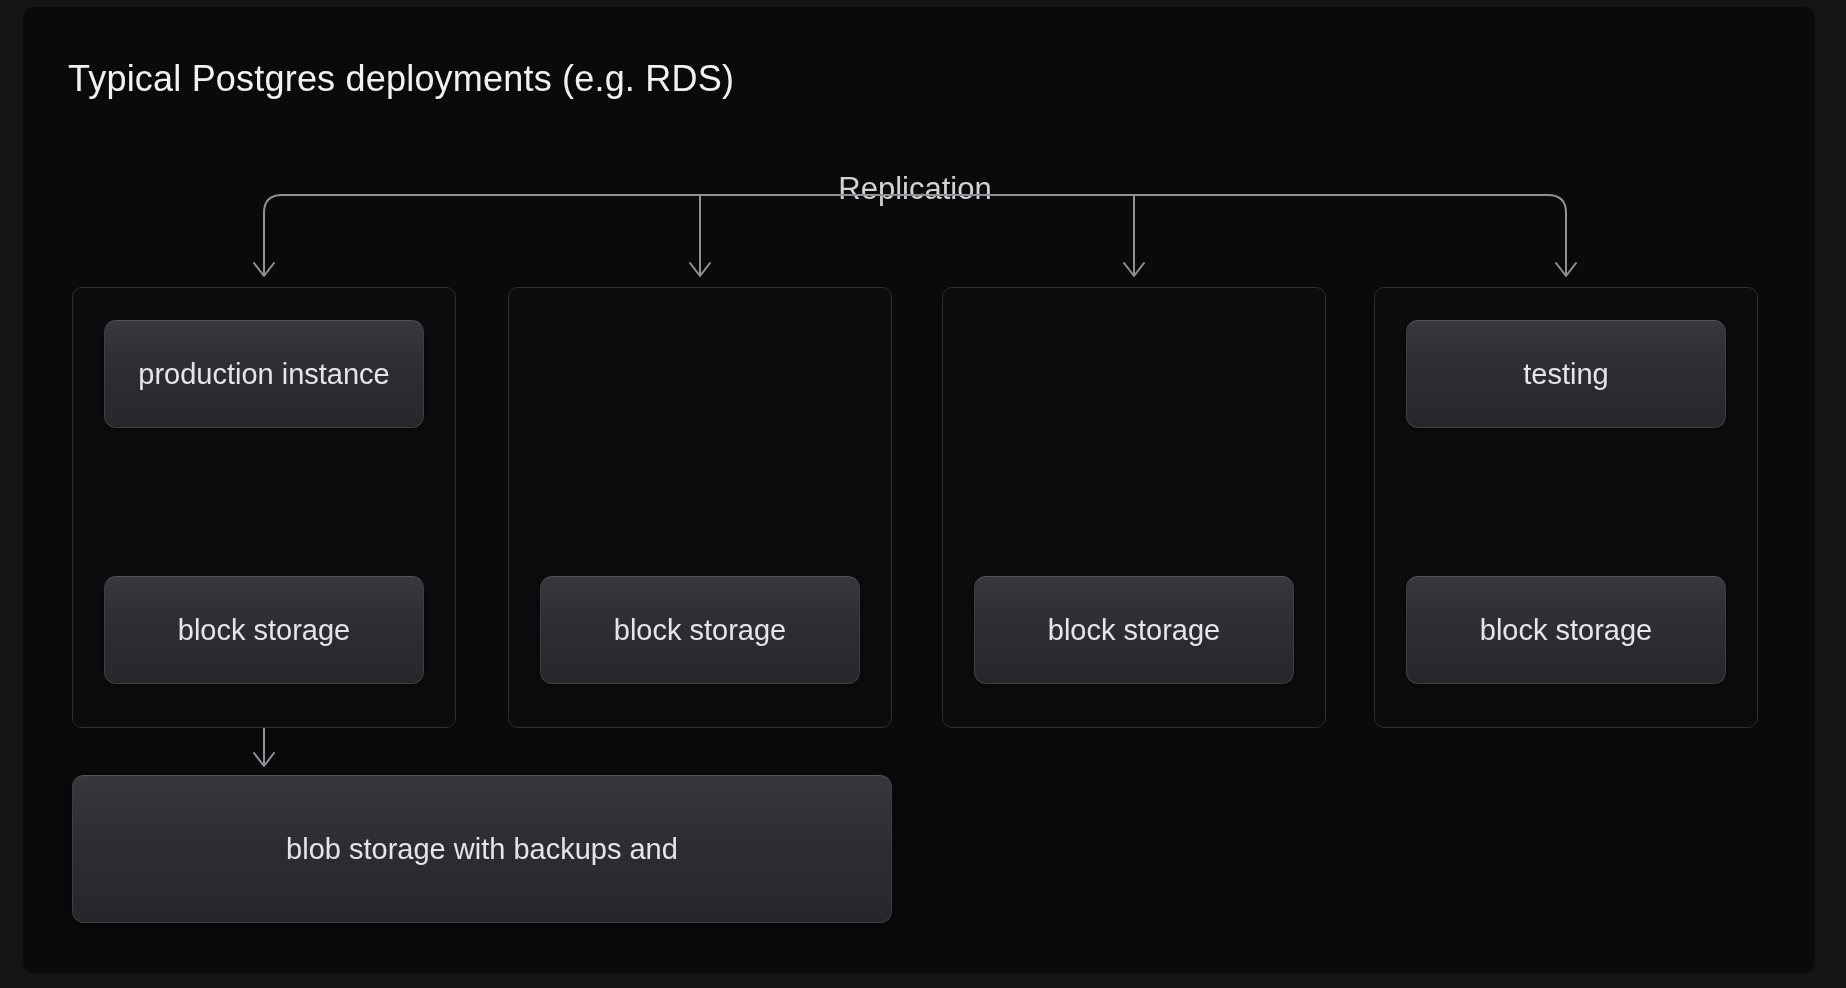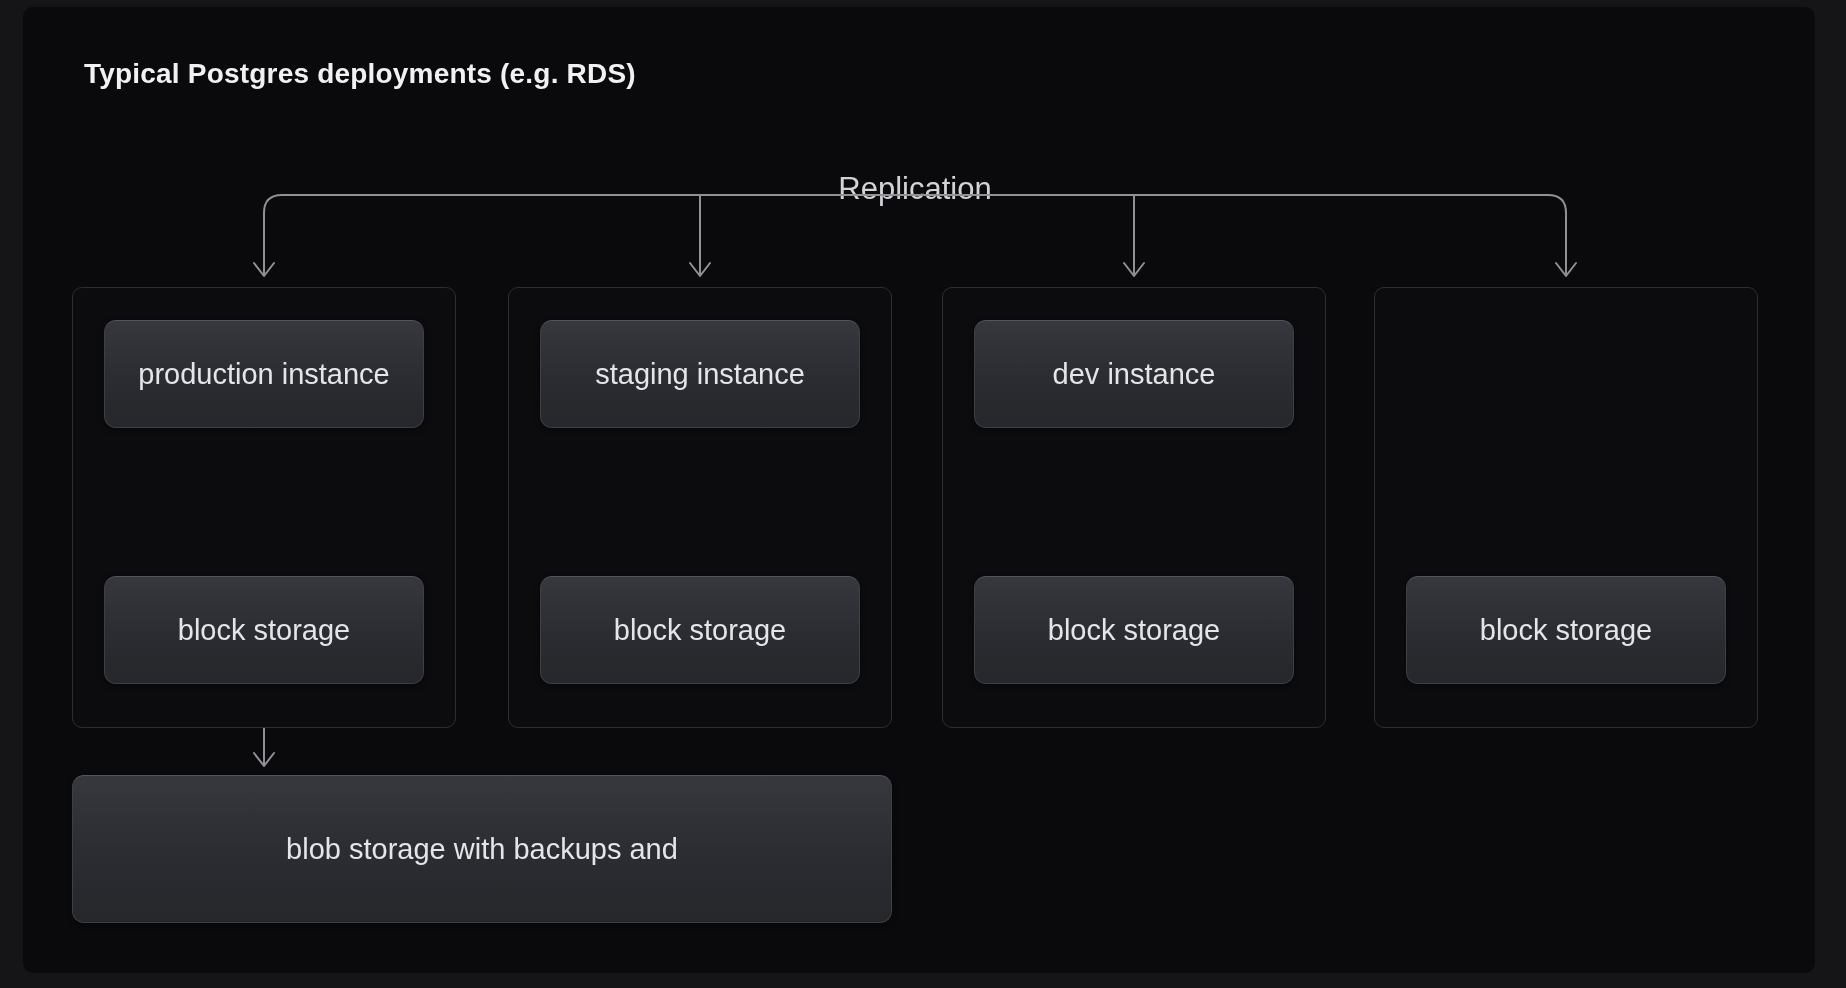--- a/index.html
+++ b/index.html
@@ -6,22 +6,22 @@
   #canvas{
     position:relative;width:1846px;height:988px;overflow:hidden;
     background:#151518;
     font-family:"Liberation Sans","DejaVu Sans",sans-serif;
   }
   #panel{
     position:absolute;left:23px;top:7px;width:1792px;height:966px;
     background:#0a0a0c;border-radius:10px;
   }
   .title{
-    position:absolute;left:84px;top:58px;
-    font-size:28px;font-weight:700;letter-spacing:0.2px;color:#f1f1f3;
+    position:absolute;left:68px;top:58px;
+    font-size:36px;font-weight:400;letter-spacing:0.2px;color:#f1f1f3;
   }
   .replication-label{
     position:absolute;left:915px;top:143px;transform:translateX(-50%);
     font-size:31px;font-weight:400;color:#d2d3d6;white-space:nowrap;margin-top:28px;
   }
   svg.connectors{
     position:absolute;left:0;top:0;width:1846px;height:988px;
     pointer-events:none;
   }
   .group{
@@ -79,29 +79,28 @@
       <path d="M264,672 V763 M254,753 L264,766 L274,753"></path>
     </g>
   </svg>
 
   <div class="group g0">
     <div class="node-box node-top">production instance</div>
     <div class="node-box node-bottom">block storage</div>
   </div>
 
   <div class="group g1">
-    <div class="node-box node-top">staging instance</div>
     <div class="node-box node-bottom">block storage</div>
   </div>
 
   <div class="group g2">
-    <div class="node-box node-top">dev instance</div>
     <div class="node-box node-bottom">block storage</div>
   </div>
 
   <div class="group g3">
+    <div class="node-box node-top">testing</div>
     <div class="node-box node-bottom">block storage</div>
   </div>
 
   <div class="blob-box">
     <div>blob storage with backups and</div>
   </div>
 </div>
 
 </body></html>

